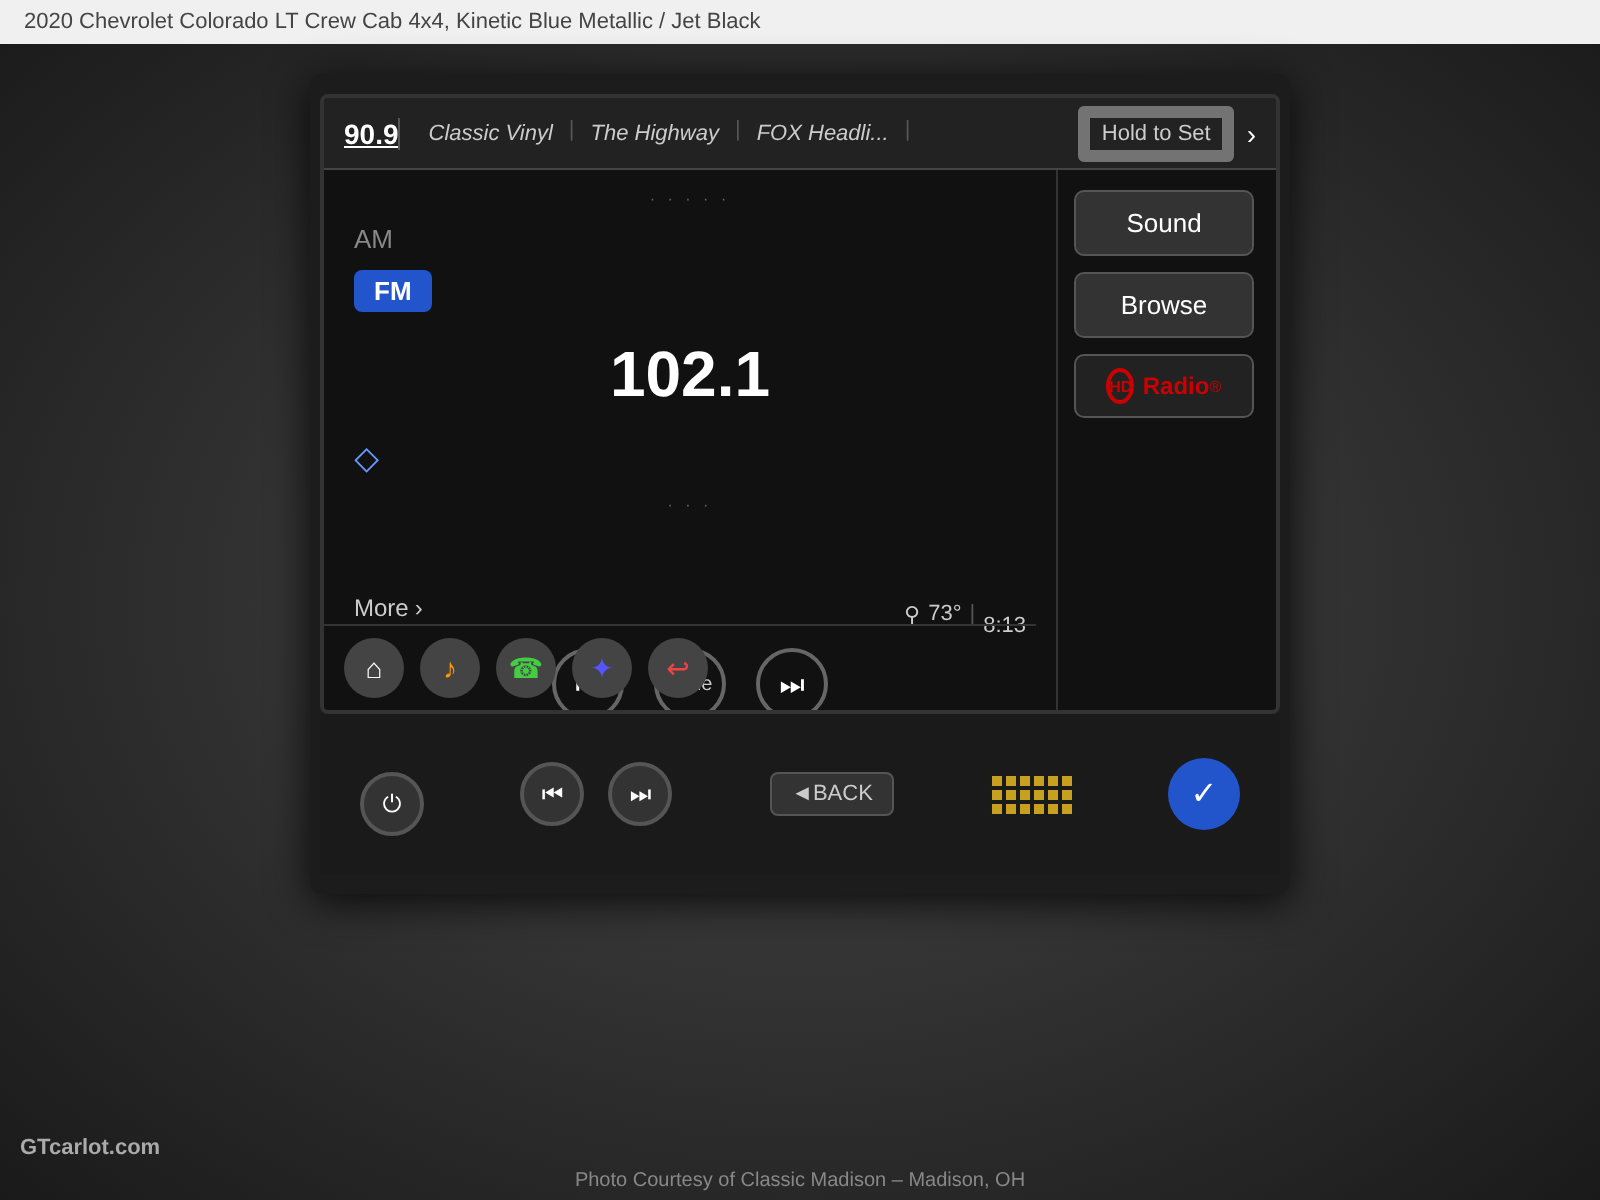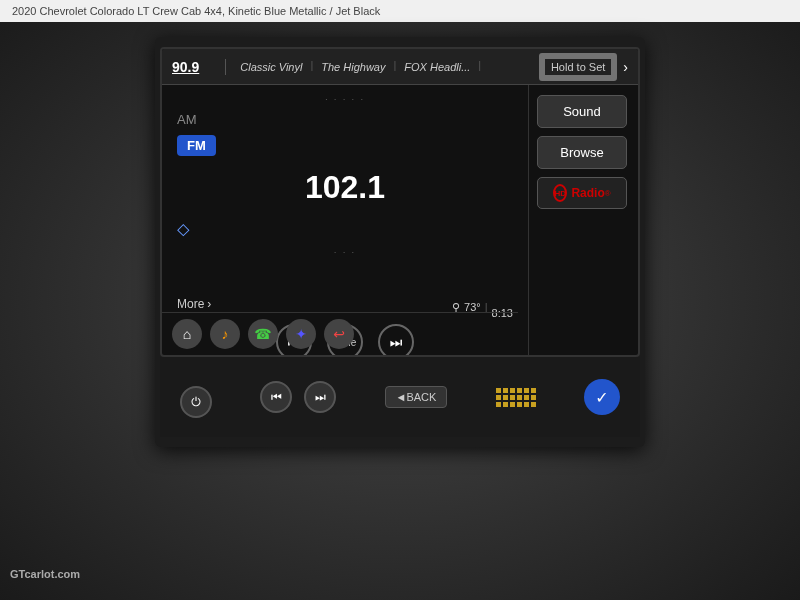--- a/index.html
+++ b/index.html
@@ -30,21 +30,21 @@
       align-items: center;
       padding: 6px 10px;
       border-bottom: 1px solid #444;
       height: 36px;
     }
 
     .screen-freq {
       color: #fff;
       font-size: 14px;
       font-weight: bold;
-      margin-right: 26px;
+      margin-right: 0;
       text-decoration: underline;
     }
 
     .screen-nav-items {
       display: flex;
       gap: 2px;
       flex: 1;
       font-size: 11px;
       color: #ccc;
       border-left: 1px solid #555;
@@ -484,16 +484,17 @@
         <div style="background:#c8a020;"></div>
         <div style="background:#c8a020;"></div>
       </div>
 
       <div class="check-btn">✓</div>
 
     </div>
 
   </div>
 
+  <div class="watermark">Photo Courtesy of Classic Madison – Madison, OH</div>
 
   <div class="gt-logo">GTcarlot.com</div>
 
 </div>
 
 </body></html>

